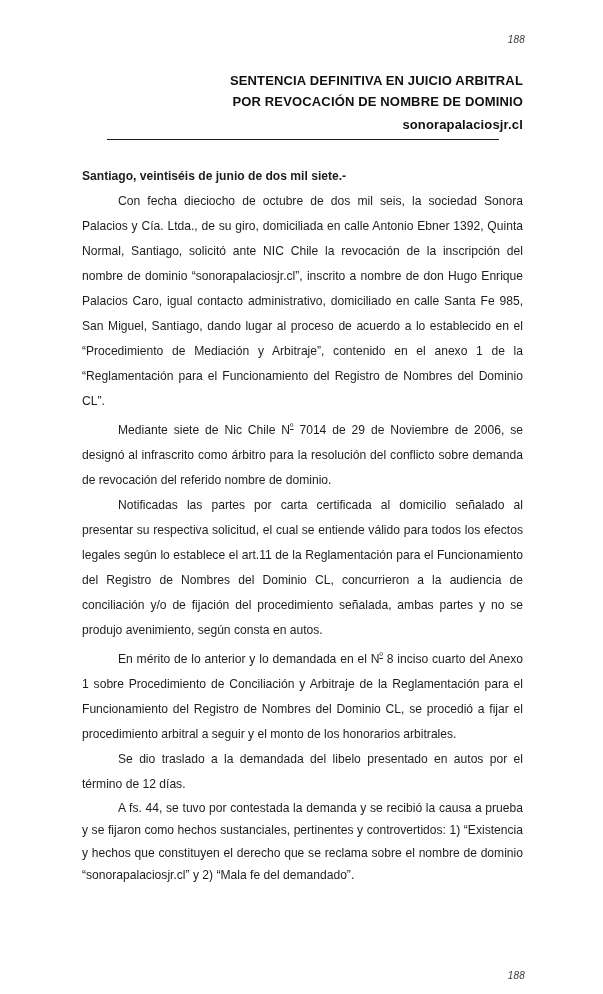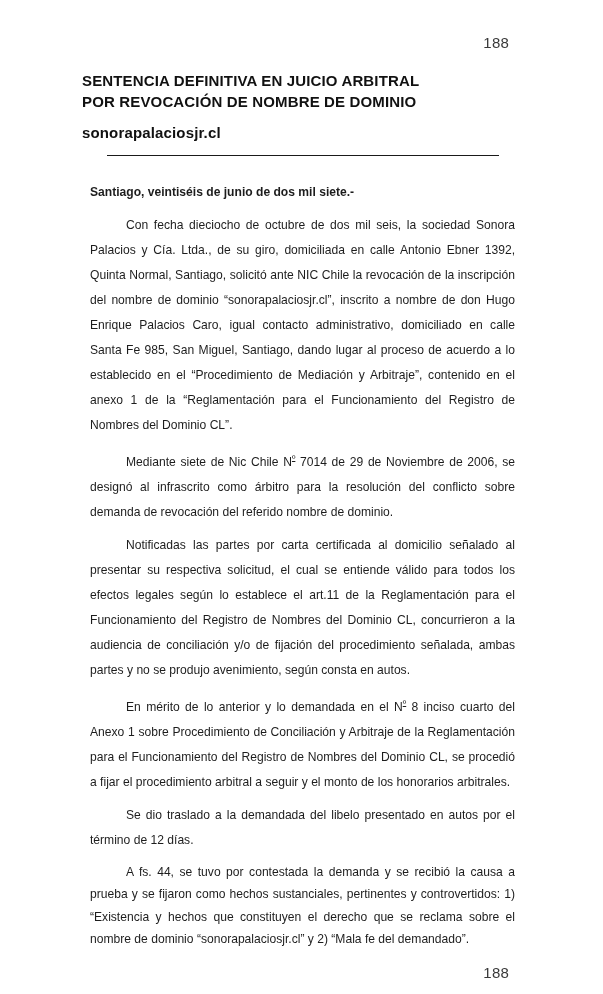--- a/index.html
+++ b/index.html
@@ -15,68 +15,68 @@
   .page {
     position: relative;
     width: 603px;
     height: 994px;
     background: #ffffff;
     overflow: hidden;
     box-sizing: border-box;
   }
   .page-number {
     position: absolute;
-    right: 94px;
-    font-size: 15px;
+    right: 78px;
+    font-size: 10px;
     color: #3a3a3a;
     letter-spacing: 0.2px;
     font-family: "Liberation Sans", sans-serif;
+    font-style: italic;
   }
   .page-number.top { top: 34px; }
   .page-number.bottom { bottom: 13px; }
 
   .content {
     position: absolute;
     left: 82px;
     top: 70px;
     width: 441px;
   }
 
   .title-block {
-    text-align: left;
+    text-align: right;
     font-weight: bold;
-    font-size: 15px;
+    font-size: 13px;
     letter-spacing: 0.15px;
     color: #111;
   }
   .title-line {
     line-height: 21px;
     white-space: nowrap;
   }
   .title-line.domain {
     padding-top: 2px;
-    padding-bottom: 11px;
-    margin-top: 8px;
+    padding-bottom: 3px;
   }
   .title-rule {
     border: 0;
     border-top: 1.2px solid #1a1a1a;
     margin: 1px 0 0 0;
     width: 392px;
     margin-left: 25px;
   }
 
   .body-block {
     margin-top: 24px;
     font-size: 12.1px;
     color: #1d1d1d;
   }
 
   p.para {
-    margin: 8px;
+    margin: 0;
     text-align: justify;
     text-justify: inter-word;
     line-height: 25px;
     text-indent: 36px;
     hyphens: none;
   }
   p.para.noindent {
     text-indent: 0;
   }
   p.para.tight {

